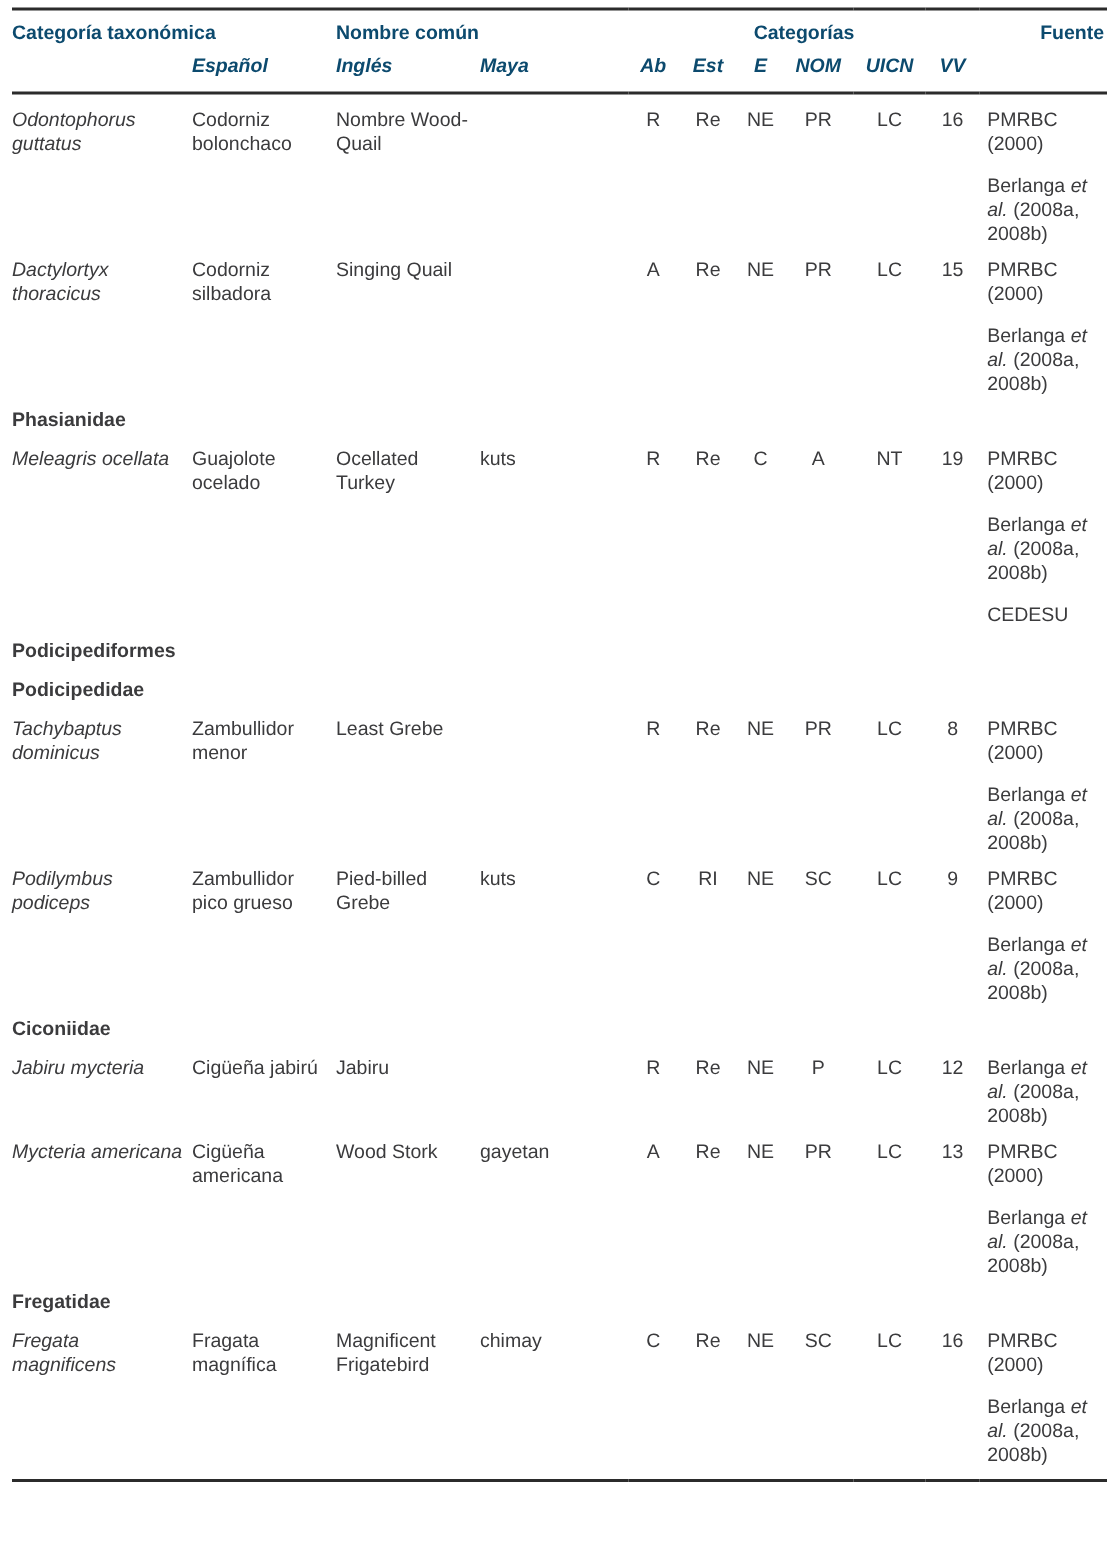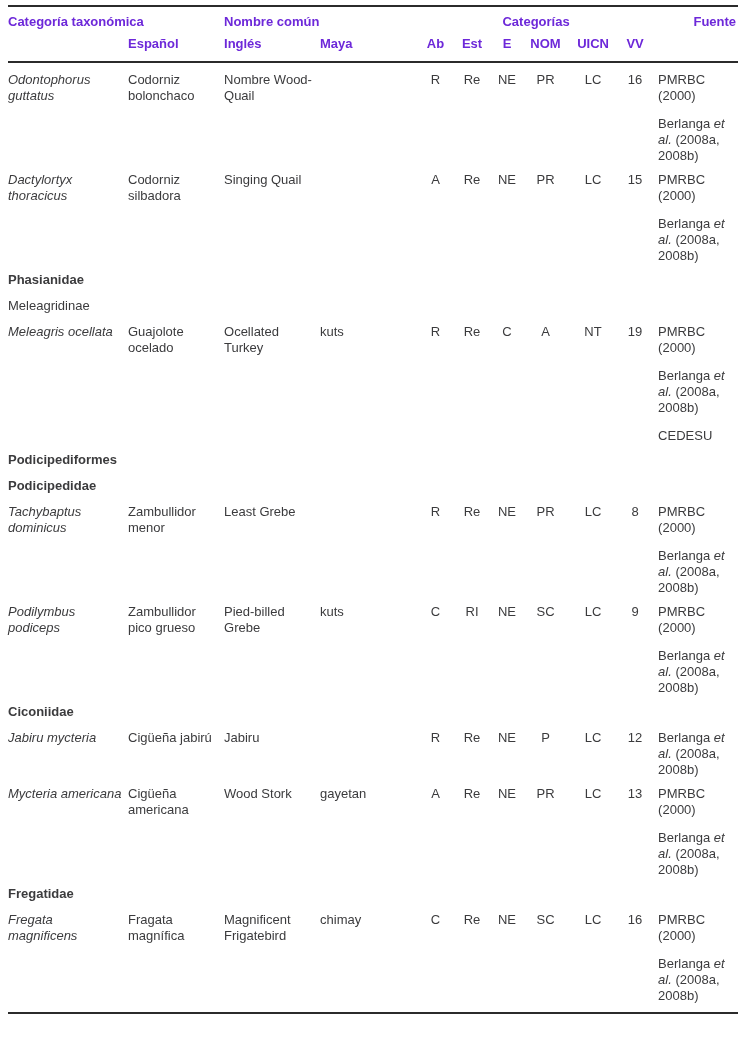--- a/index.html
+++ b/index.html
@@ -24,24 +24,24 @@
     border-top: 2px solid #2b2b2b;
     border-bottom: 2px solid #2b2b2b;
     font-size: 13px;
     line-height: 16px;
   }
   thead th {
     font-weight: bold;
     text-align: left;
     vertical-align: top;
     padding: 0;
-    color: #6d28d9;
+    color: #0c4a6e;
   }
   thead tr.group-row th { padding-top: 7px; }
-  thead tr.sub-row th { padding-top: 6px; padding-bottom: 9px; }
+  thead tr.sub-row th { padding-top: 6px; padding-bottom: 9px; font-style: italic; }
   thead { border-bottom: 2px solid #2b2b2b; }
   th.center, td.c { text-align: center; }
   th.right { text-align: right; padding-right: 2px; }
   td {
     vertical-align: top;
     padding: 0 6px 8px 0;
   }
   tbody tr:first-child td { padding-top: 9px; }
   td.c { padding-right: 0; }
   td.sci { font-style: italic; }
@@ -124,23 +124,20 @@
           <td class="c">15</td>
           <td class="fuente">
             <p>PMRBC (2000)</p>
             <p>Berlanga <i>et al.</i> (2008a, 2008b)</p>
           </td>
         </tr>
         <tr>
           <td colspan="11" class="section">Phasianidae</td>
         </tr>
         <tr>
-          <td colspan="11" class="section regular">Meleagridinae</td>
-        </tr>
-        <tr>
           <td class="sci">Meleagris ocellata</td>
           <td>Guajolote ocelado</td>
           <td>Ocellated Turkey</td>
           <td>kuts</td>
           <td class="c">R</td>
           <td class="c">Re</td>
           <td class="c">C</td>
           <td class="c">A</td>
           <td class="c">NT</td>
           <td class="c">19</td>

